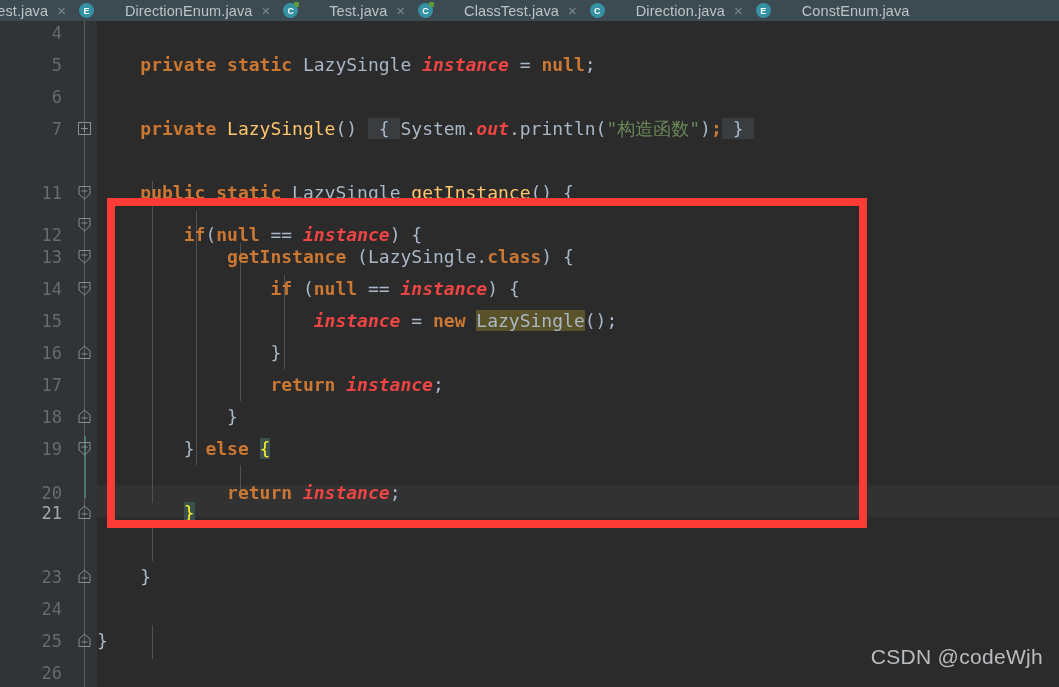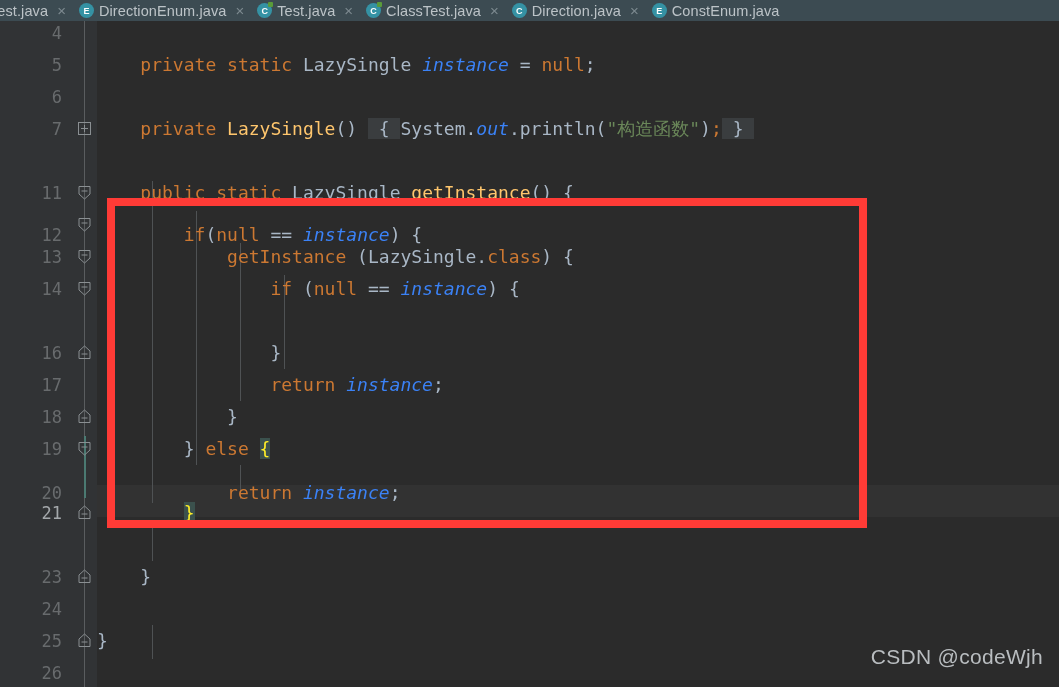--- a/index.html
+++ b/index.html
@@ -40,20 +40,21 @@
     content: "";
     position: absolute; top: -1px; right: -1px;
     width: 5px; height: 5px; background: #5a9b3a;
     border-radius: 1px;
   }
   .tab-label {
     font-family: "Liberation Sans", sans-serif;
     font-size: 14.5px;
     color: #bcc3c7;
     letter-spacing: .1px;
+    margin-left: 26px;
   }
   .tab-close {
     font-family: "Liberation Sans", sans-serif;
     font-size: 15px; color: #7d8a90;
     margin: 0 7px 0 9px;
     line-height: 1;
   }
 
   
   .editor {
@@ -88,23 +89,23 @@
   }
   .code {
     position: absolute; left: 97px;
     font-family: "DejaVu Sans Mono", monospace;
     font-size: 18px;
     line-height: 32px;
     white-space: pre;
     color: #a9b7c6;
   }
   
-  .kw   { color: #cc7832; }
+  .kw   { color: #cc7832; font-weight: bold; }
   .type { color: #a9b7c6; }
-  .fld  { color: #3b82f6; font-style: italic; }
+  .fld  { color: #ef4444; font-style: italic; font-weight: bold; }
   .meth { color: #ffc66d; }
   .str  { color: #6a8759; }
   .pun  { color: #a9b7c6; }
   .brace-hl { background: #3b514d; color: #ffef28; }
   .ident-hl { background: #5a5228; color: #a9b7c6; }
   .brace-dim { background: #3a3d3f; }
 
   
   .iguide {
     position: absolute; width: 1px; background: #4f5254;
@@ -232,20 +233,24 @@
     <div class="row" style="top:220px">
       <span class="lineno">13</span>
       <span class="code">            <span class="kw">getInstance</span> <span class="pun">(</span><span class="type">LazySingle</span><span class="pun">.</span><span class="kw">class</span><span class="pun">) {</span></span>
     </div>
 
     <div class="row" style="top:252px">
       <span class="lineno">14</span>
       <span class="code">                <span class="kw">if</span> <span class="pun">(</span><span class="kw">null</span> <span class="pun">==</span> <span class="fld">instance</span><span class="pun">) {</span></span>
     </div>
 
+    <div class="row" style="top:284px">
+      <span class="lineno">15</span>
+      <span class="code">                    <span class="fld">instance</span> <span class="pun">=</span> <span class="kw">new</span> <span class="ident-hl">LazySingle</span><span class="pun">();</span></span>
+    </div>
 
     <div class="row" style="top:316px">
       <span class="lineno">16</span>
       <span class="code">                <span class="pun">}</span></span>
     </div>
 
     <div class="row" style="top:348px">
       <span class="lineno">17</span>
       <span class="code">                <span class="kw">return</span> <span class="fld">instance</span><span class="pun">;</span></span>
     </div>

